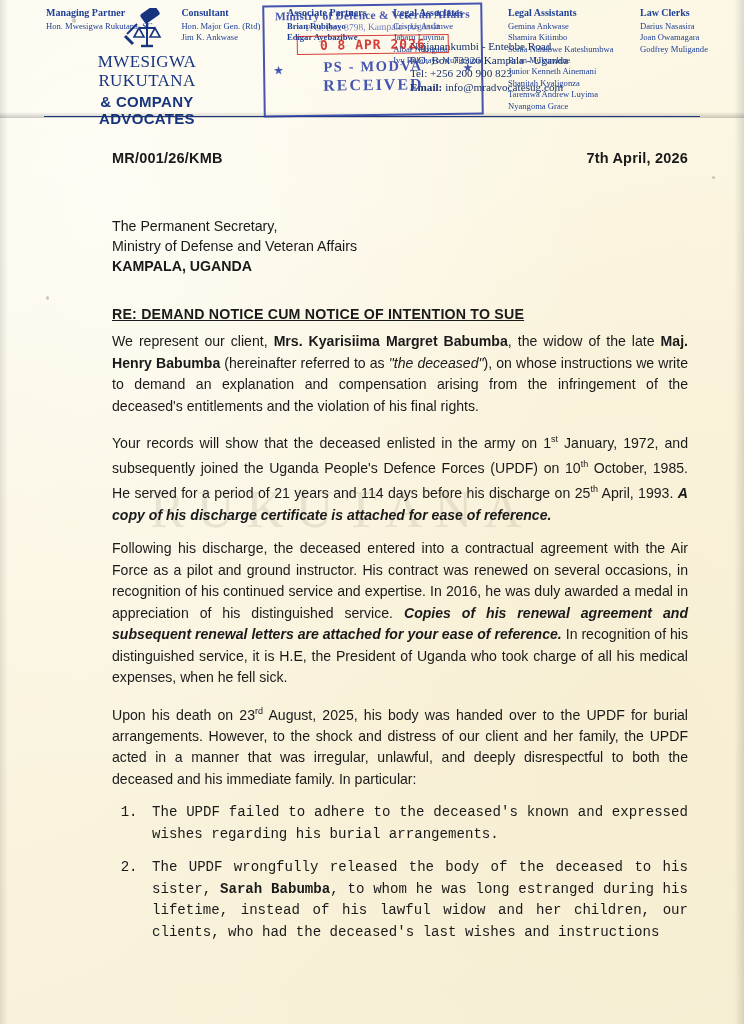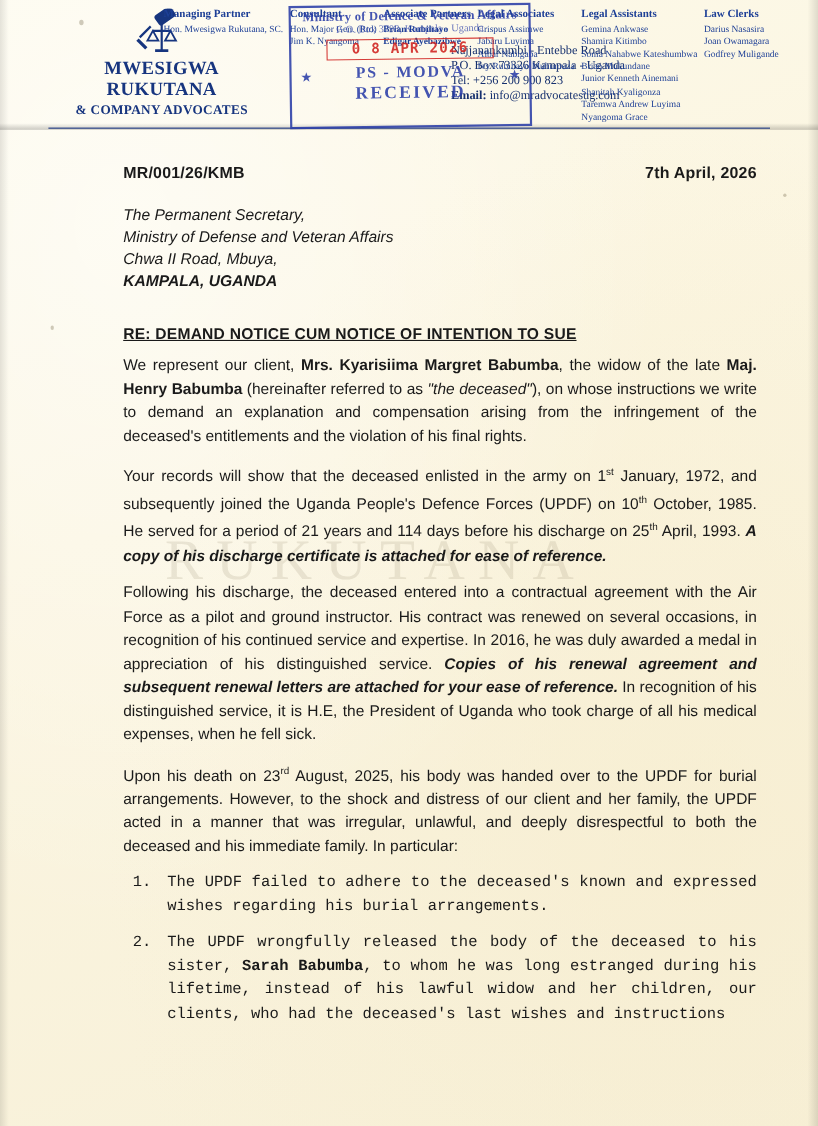--- a/index.html
+++ b/index.html
@@ -56,30 +56,30 @@
     position: absolute;
     left: 52px;
     top: 8px;
     width: 190px;
     text-align: center;
     color: #14347a;
   }
   .logo-svg { display:block; margin: 0 auto 2px auto; }
   .firm-name {
     font-family: "Liberation Serif", serif;
-    font-weight: bold;
+    font-weight: normal;
     font-size: 17px;
     line-height: 19px;
     letter-spacing: 0.4px;
     color: #17357f;
     text-align: center;
   }
   .firm-amp {
-    font-family: Liberation Serif, serif;
-    font-size: 12px;
+    font-family: Liberation Sans, sans-serif;
+    font-size: 15px;
     font-weight: bold;
     margin-top: 3px;
     color: #17357f;
     letter-spacing: 0.3px;
   }
   .contact-block {
     position: absolute;
     right: 44px;
     top: 40px;
     width: 290px;
@@ -172,24 +172,23 @@
   .refline {
     display: flex;
     justify-content: space-between;
     align-items: baseline;
     font-size: 14.5px;
     font-weight: bold;
     letter-spacing: 0.2px;
   }
   .refline .date { font-weight: bold; }
   .addressee {
-    margin-top: 20px;
+    margin-top: 50px;
     font-size: 14.2px;
     line-height: 20px;
-    font-style: italic;
   }
   .addressee .strong { font-weight: bold; }
   .subject {
     margin-top: 30px;
     font-size: 14.2px;
     font-weight: bold;
     text-decoration: underline;
     letter-spacing: 0.2px;
   }
   p.para {
@@ -229,21 +228,21 @@
     z-index: 2;
     pointer-events: none;
     user-select: none;
   }
   .footer {
     position: absolute;
     left: 46px;
     right: 30px;
     bottom: 6px;
     display: flex;
-    justify-content: flex-end;
+    justify-content: space-between;
     color: #1d3f96;
     font-family: "Liberation Serif", serif;
     font-size: 8.6px;
     line-height: 11.4px;
   }
   .footer .col { padding-right: 6px; }
   .footer .col .head {
     font-weight: bold;
     font-size: 10px;
     margin-bottom: 2px;
@@ -329,21 +328,20 @@
     <div class="body-wrap">
 
       <div class="refline">
         <span>MR/001/26/KMB</span>
         <span class="date">7th April, 2026</span>
       </div>
 
       <div class="addressee">
         <div>The Permanent Secretary,</div>
         <div>Ministry of Defense and Veteran Affairs</div>
-        <div>Chwa II Road, Mbuya,</div>
         <div class="strong">KAMPALA, UGANDA</div>
       </div>
 
       <div class="subject">RE: DEMAND NOTICE CUM NOTICE OF INTENTION TO SUE</div>
 
       <div id="paragraphs">
           <p class="para first"><span>We represent our client, </span><span class="b">Mrs. Kyarisiima Margret Babumba</span><span>, the widow of the late </span><span class="b">Maj. Henry Babumba</span><span> (hereinafter referred to as </span><span class="i">"the deceased"</span><span>), on whose instructions we write to demand an explanation and compensation arising from the infringement of the deceased's entitlements and the violation of his final rights.</span></p>
           <p class="para"><span>Your records will show that the deceased enlisted in the army on 1</span><sup>st</sup><span> January, 1972, and subsequently joined the Uganda People's Defence Forces (UPDF) on 10</span><sup>th</sup><span> October, 1985. He served for a period of 21 years and 114 days before his discharge on 25</span><sup>th</sup><span> April, 1993. </span><span class="bi">A copy of his discharge certificate is attached for ease of reference.</span></p>
           <p class="para"><span>Following his discharge, the deceased entered into a contractual agreement with the Air Force as a pilot and ground instructor. His contract was renewed on several occasions, in recognition of his continued service and expertise. In 2016, he was duly awarded a medal in appreciation of his distinguished service. </span><span class="bi">Copies of his renewal agreement and subsequent renewal letters are attached for your ease of reference.</span><span> In recognition of his distinguished service, it is  H.E, the President of Uganda who took charge of all his medical expenses, when he fell sick.</span></p>
           <p class="para"><span>Upon his death on 23</span><sup>rd</sup><span> August, 2025, his body was handed over to the UPDF for burial arrangements. However, to the shock and distress of our client and her family, the UPDF acted in a manner that was irregular, unlawful, and deeply disrespectful to both the deceased and his immediate family. In particular:</span></p>
@@ -356,21 +354,21 @@
     </div>
 
     <div class="footer" id="footer">
         <div class="col">
           <div class="head">Managing Partner</div>
           <div class="nm">Hon. Mwesigwa Rukutana, SC.</div>
         </div>
         <div class="col">
           <div class="head">Consultant</div>
           <div class="nm">Hon. Major Gen. (Rtd)</div>
-          <div class="nm">Jim K. Nyangoma</div>
+          <div class="nm">Jim K. Ankwase</div>
         </div>
         <div class="col">
           <div class="head">Associate Partners</div>
           <div class="nm bold">Brian Rubihayo</div>
           <div class="nm bold">Edigar Ayebazibwe</div>
         </div>
         <div class="col">
           <div class="head">Legal Associates</div>
           <div class="nm">Crispus Assimwe</div>
           <div class="nm">Jabaru Luyima</div>

